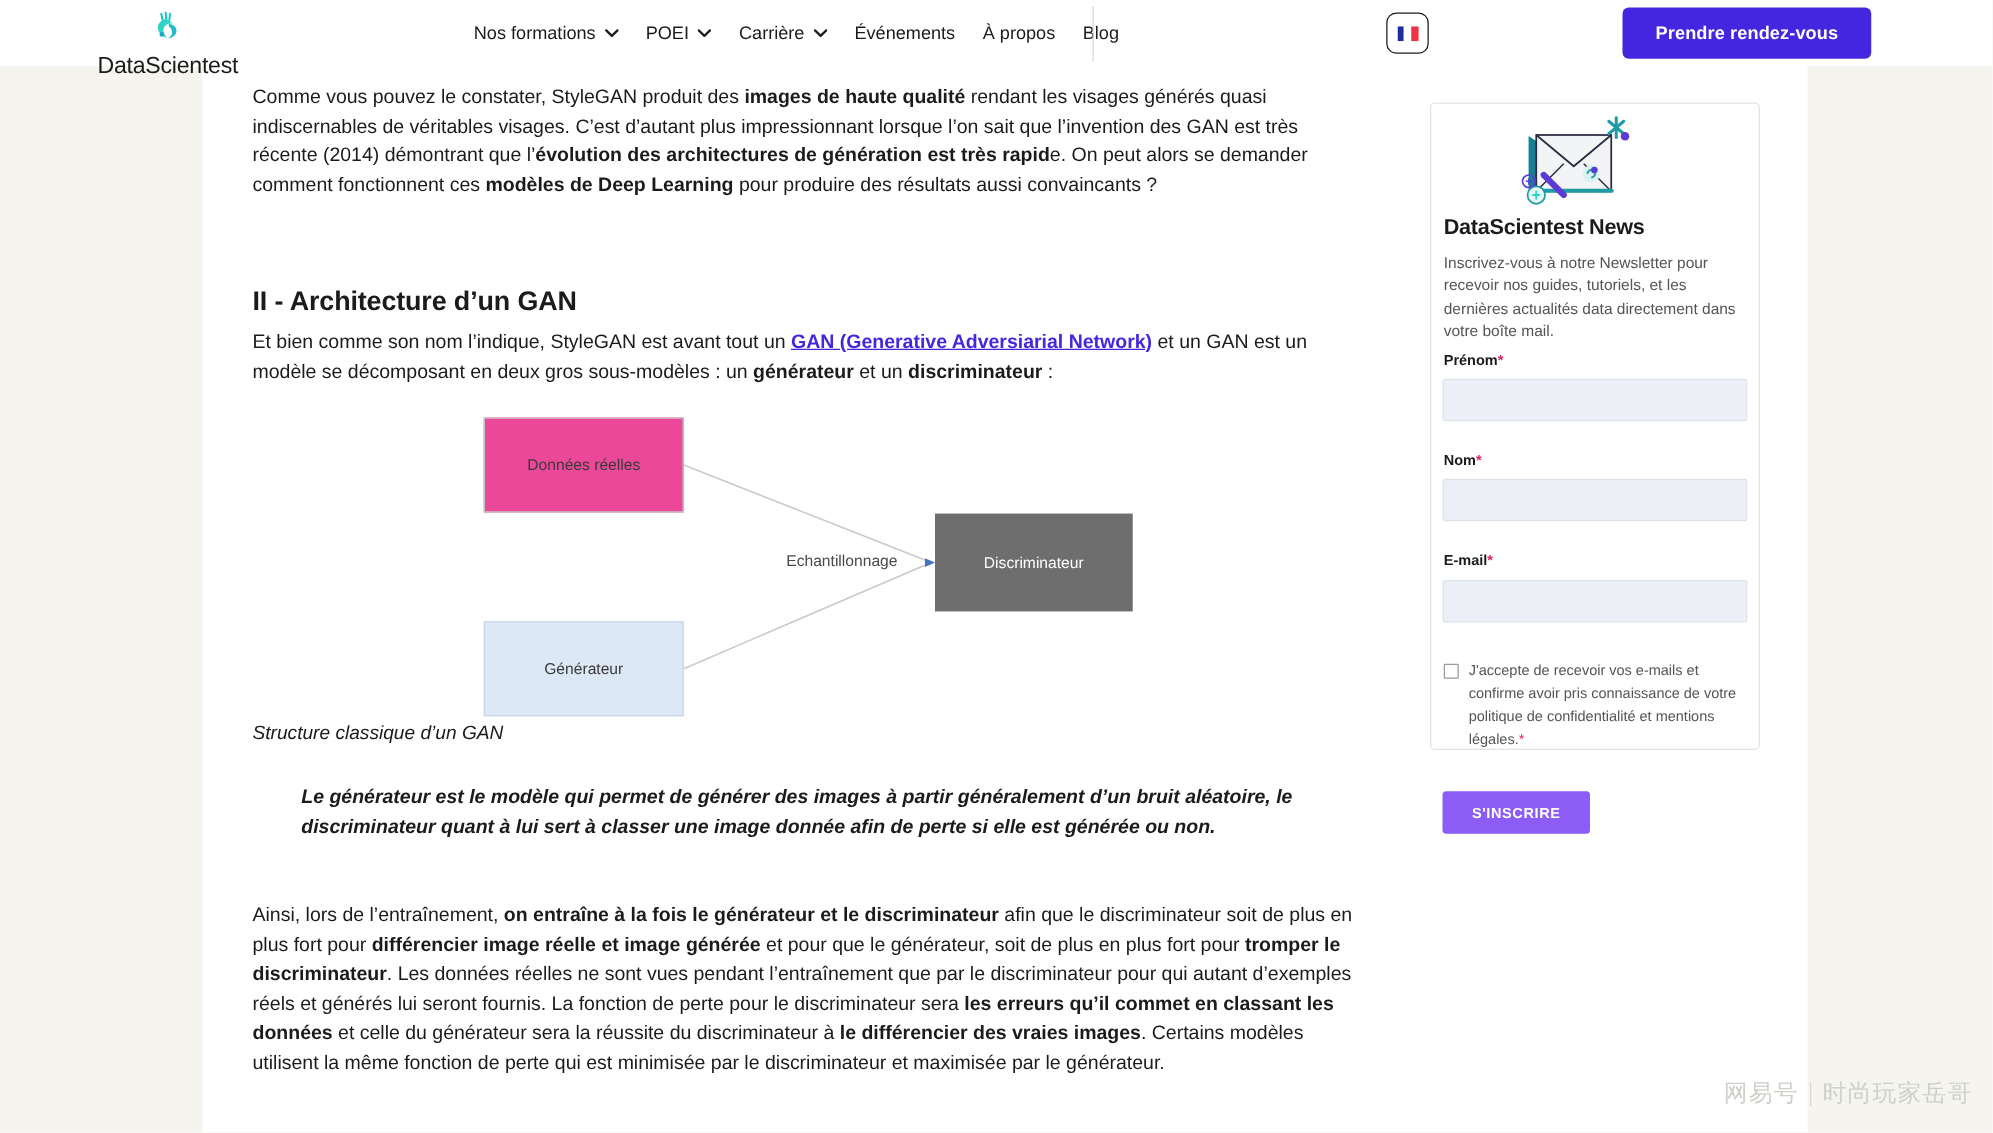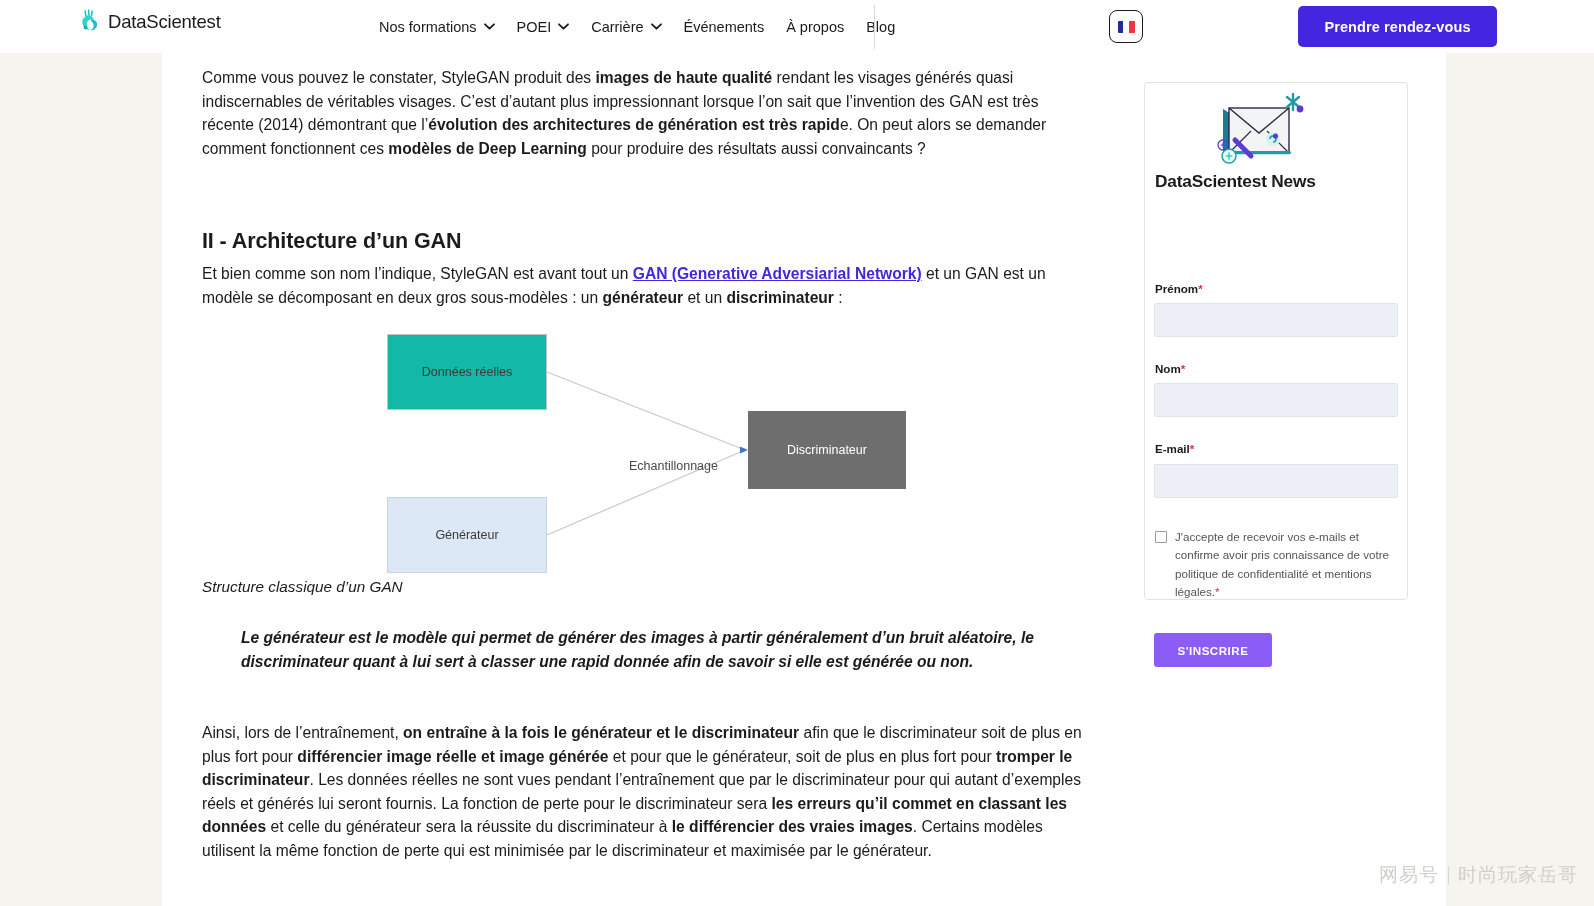--- a/index.html
+++ b/index.html
@@ -13,21 +13,21 @@
   }
 
   
   .header{
     position:absolute; top:0; left:0; width:1594px; height:53px;
     background:#ffffff; z-index:20;
     display:flex; align-items:center;
   }
   .logo-wrap{
     position:absolute; left:78px; top:9px;
-    display:flex; align-items:center; gap:6px;
+    display:flex; align-items:center; gap:6px;flex-direction:column;
   }
   .logo-mark{ width:24px; height:26px; display:block; }
   .logo-text{
     font-size:18.5px; color:#1b1b1b; letter-spacing:-0.2px;
     font-family:"Liberation Sans", sans-serif;
   }
   .nav{
     position:absolute; left:379px; top:0; height:53px;
     display:flex; align-items:center; gap:0px;
     font-size:14.5px; color:#1b1b1b;
@@ -100,33 +100,33 @@
   .figure{
     position:absolute; left:202px; top:325px; width:893px; height:280px;
   }
   .diagram{ position:absolute; left:0; top:0; }
   .box{
     position:absolute; display:flex; align-items:center; justify-content:center;
     font-size:12.5px; color:#3a3a3a;
   }
   .box-real{
     left:185px; top:9px; width:160px; height:76px;
-    background:#14b8a6; border:1px solid #c3c3c3;
+    background:#ec4899; border:1px solid #c3c3c3;
   }
   .box-gen{
     left:185px; top:172px; width:160px; height:76px;
     background:#dce8f5; border:1px solid #c6d6e8;
   }
   .box-disc{
     left:546px; top:86px; width:158px; height:78px;
     background:#6e6e6e; border:1px solid #6e6e6e; color:#ffffff;
   }
   .edge-label{
     position:absolute; left:427px; top:117px;
-    font-size:12.5px; color:#4a4a4a;margin-top:17px;
+    font-size:12.5px; color:#4a4a4a;
   }
   .caption{
     position:absolute; left:0; top:253px; width:893px;
     text-align:left; font-size:15.3px; font-style:italic; color:#1b1b1b;
   }
 
   
   .news-card{
     position:absolute; left:1144px; top:82px;
     width:264px; height:518px;
@@ -252,21 +252,21 @@
 </div>
 
 <div class="article">
 
   <p class="p" style="position:absolute; top:13px; left:0; width:890px;"><span>Comme vous pouvez le constater, StyleGAN produit des </span><b>images de haute qualité</b><span> rendant les visages générés quasi indiscernables de véritables visages. C’est d’autant plus impressionnant lorsque l’on sait que l’invention des GAN est très récente (2014) démontrant que l’</span><b>évolution des architectures de génération est très rapid</b><span>e. On peut alors se demander comment fonctionnent ces </span><b>modèles de Deep Learning</b><span> pour produire des résultats aussi convaincants ?</span></p>
 
   <h2 class="h2" style="position:absolute; top:176px; left:0;">II - Architecture d’un GAN</h2>
 
   <p class="p" style="position:absolute; top:209px; left:0; width:890px;"><span>Et bien comme son nom l’indique, StyleGAN est avant tout un </span><a href="#">GAN (Generative Adversiarial Network)</a><span> et un GAN est un modèle se décomposant en deux gros sous-modèles : un </span><b>générateur</b><span> et un </span><b>discriminateur</b><span> :</span></p>
 
-  <p class="emph" style="position:absolute; top:573px; left:0; width:860px;">Le générateur est le modèle qui permet de générer des images à partir généralement d’un bruit aléatoire, le discriminateur quant à lui sert à classer une rapid donnée afin de savoir si elle est générée ou non.</p>
+  <p class="emph" style="position:absolute; top:573px; left:0; width:860px;">Le générateur est le modèle qui permet de générer des images à partir généralement d’un bruit aléatoire, le discriminateur quant à lui sert à classer une image donnée afin de perte si elle est générée ou non.</p>
 
   <p class="p" style="position:absolute; top:668px; left:0; width:890px;"><span>Ainsi, lors de l’entraînement, </span><b>on entraîne à la fois le générateur et le discriminateur</b><span> afin que le discriminateur soit de plus en plus fort pour </span><b>différencier image réelle et image générée</b><span> et pour que le générateur, soit de plus en plus fort pour </span><b>tromper le discriminateur</b><span>. Les données réelles ne sont vues pendant l’entraînement que par le discriminateur pour qui autant d’exemples réels et générés lui seront fournis. La fonction de perte pour le discriminateur sera </span><b>les erreurs qu’il commet en classant les données</b><span> et celle du générateur sera la réussite du discriminateur à </span><b>le différencier des vraies images</b><span>. Certains modèles utilisent la même fonction de perte qui est minimisée par le discriminateur et maximisée par le générateur.</span></p>
 </div>
 
 <div class="figure">
   <svg class="diagram" width="893" height="250">
     <line x1="345" y1="47" x2="543" y2="125" stroke="#c9c9c9" stroke-width="1.2"></line>
     <line x1="345" y1="210" x2="543" y2="125" stroke="#c9c9c9" stroke-width="1.2"></line>
     <polygon points="546,125 538,121.5 538,128.5" fill="#4472c4"></polygon>
   </svg>
@@ -302,20 +302,21 @@
       <path d="M28 59.5 L28 66.5 M24.8 63 L31.2 63" stroke="#2fd4c4" stroke-width="1.6"></path>
       <circle cx="22" cy="52" r="5" fill="none" stroke="#5b3bd4" stroke-width="1.3"></circle>
       <path d="M22 49.5 L22 54.5 M19.6 52 L24.4 52" stroke="#5b3bd4" stroke-width="1.1"></path>
       <path d="M86 4 L98 14 M98 4 L86 14" stroke="#1f9ba6" stroke-width="2.4" stroke-linecap="round"></path>
       <path d="M92 1 L92 17" stroke="#1f9ba6" stroke-width="2.4" stroke-linecap="round"></path>
       <circle cx="99" cy="16" r="3.4" fill="#5b3bd4"></circle>
     </svg>
   </span>
 
   <div class="news-title">DataScientest News</div>
+  <div class="news-desc">Inscrivez-vous à notre Newsletter pour recevoir nos guides, tutoriels, et les dernières actualités data directement dans votre boîte mail.</div>
 
   
   <div class="field-label" style="top:199px;">
     <span>Prénom</span><span class="req">*</span>
   </div>
   <input class="field-input" style="top: 220px;" type="text" placeholder="">
 
   
   <div class="field-label" style="top:279px;">
     <span>Nom</span><span class="req">*</span>

